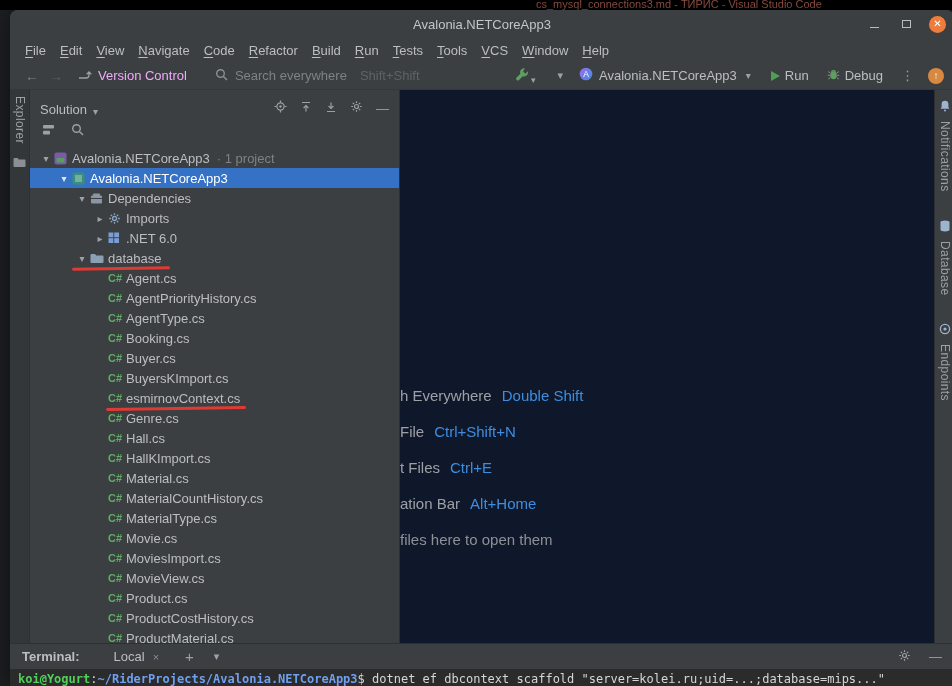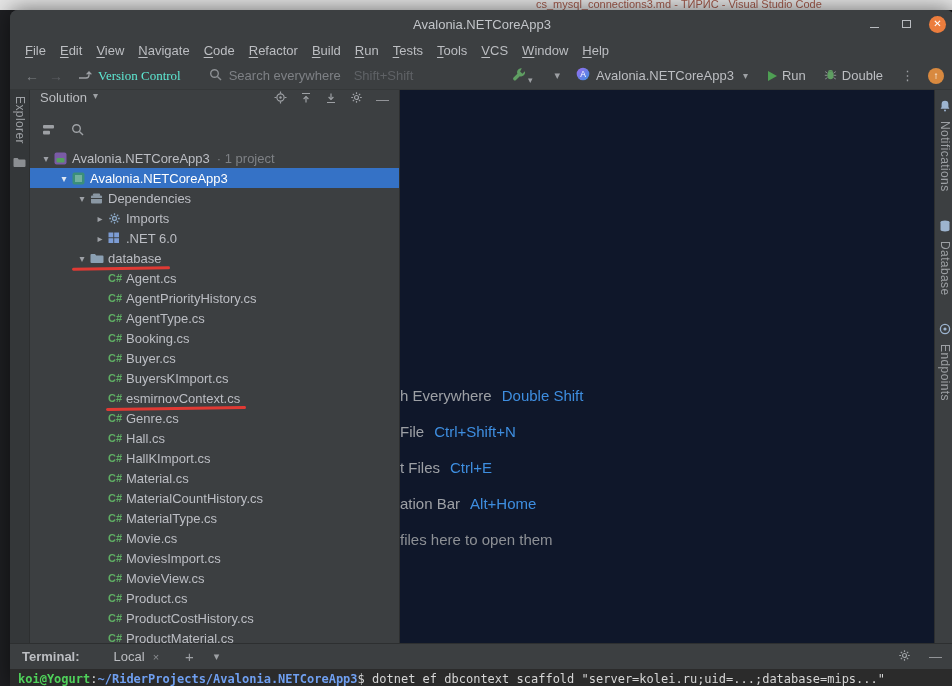--- a/index.html
+++ b/index.html
@@ -1,20 +1,20 @@
 <!DOCTYPE html>
 <html><head>
 <meta charset="utf-8">
 <style>
   * { margin:0; padding:0; box-sizing:border-box; }
   html,body { width:952px; height:686px; overflow:hidden; }
   body { background:#1e1f22; font-family:"Liberation Sans", sans-serif; position:relative; }
 
   
-  .behind-top { position:absolute; top:0; left:0; right:0; height:10px; background:#e5e5e5; overflow:hidden; }
+  .behind-top { position:absolute; top:0; left:0; right:0; height:10px; background:#000000; overflow:hidden; }
   .behind-top .t { position:absolute; left:536px; top:-2px; font-size:11px; color:#a2594a; white-space:nowrap; }
 
   
   .rider { position:absolute; left:10px; top:10px; width:944px; bottom:0;
            background:#3c3f41; border-radius:8px 8px 0 0; display:flex; flex-direction:column;
            box-shadow:0 0 22px rgba(0,0,0,.55); overflow:hidden; }
 
   .titlebar { height:28px; position:relative; display:flex; align-items:center; justify-content:center;
               background:#3c3f41; flex:0 0 auto; }
   .titlebar .title { font-size:13px; color:#c2c5c9; }
@@ -28,21 +28,21 @@
 
   .menubar { height:24px; display:flex; align-items:center; padding-left:8px; flex:0 0 auto; }
   .menu-item { font-size:13px; color:#bcbec2; padding:2px 7px; cursor:default; }
   .menu-item::first-letter { text-decoration:underline; text-underline-offset:2px; }
 
   .toolbar { height:28px; display:flex; align-items:center; padding:0 10px; flex:0 0 auto;
              border-bottom:1px solid #353839; }
   .nav-arrow { font-size:14px; color:#7e8185; padding:0 5px; }
   .nav-arrow.fwd { color:#5c5f63; }
   .vc-group { display:flex; align-items:center; gap:6px; margin-left:10px; }
-  .vc-label { font-size:13px; color:#5eead4;font-family:Liberation Serif, serif; }
+  .vc-label { font-size:13px; color:#f0abfc; }
   .search-group { display:flex; align-items:center; gap:7px; margin-left:28px; }
   .search-ph { font-size:13px; color:#7e8185; }
   .search-hint { font-size:13px; color:#5f6266; margin-left:6px; }
   .tb-right { display:flex; align-items:center; margin-left:auto; }
   .wrench-group { display:flex; align-items:flex-end; gap:2px; }
   .mini-caret { font-size:9px; color:#9da0a4; }
   .tb-caret { font-size:11px; color:#9da0a4; margin:0 16px 0 22px; }
   .runconf { display:flex; align-items:center; gap:6px; }
   .runconf-label { font-size:13px; color:#bcbec2; }
   .runconf-caret { font-size:10px; color:#9da0a4; margin-left:3px; }
@@ -58,21 +58,21 @@
 
   
   .left-stripe { width:20px; background:#343739; border-right:1px solid #2d2f30; flex:0 0 auto;
                  display:flex; flex-direction:column; align-items:center; padding-top:6px; }
   .vlabel { writing-mode:vertical-rl; font-size:12px; color:#9da0a4; letter-spacing:.4px; }
   .stripe-folder { margin-top:10px; }
 
   
   .solution-panel { width:370px; flex:0 0 auto; display:flex; flex-direction:column; background:#3c3f41;
                     border-right:1px solid #2d2f30; min-height:0; }
-  .panel-header { height:27px; flex:0 0 auto; display:flex; align-items:flex-start; padding:0 10px; }
+  .panel-header { height:27px; flex:0 0 auto; display:flex; align-items:flex-end; padding:0 10px; }
   .panel-title { font-size:13px; color:#bcbec2; }
   .panel-title-caret { font-size:10px; color:#9da0a4; margin-left:6px; }
   .ph-icons { margin-left:auto; display:flex; align-items:center; gap:13px; }
   .ph-dash { color:#9da0a4; font-size:13px; }
   .panel-toolbar { height:28px; flex:0 0 auto; display:flex; align-items:center; gap:16px; padding:0 12px; }
 
   .tree { flex:1 1 auto; overflow:hidden; padding-top:3px; position:relative; font-size:13px; }
   .tree-row { height:20px; display:flex; align-items:center; color:#bcbec4; white-space:nowrap; cursor:default; }
   .tree-row.selected { background:#3572c6; color:#ffffff; }
   .row-inner { display:inline-flex; align-items:center; position:relative; height:20px; }
@@ -215,21 +215,21 @@
               <g stroke="#8b8e92" stroke-width="1">
                 <line x1="3.4" y1="5" x2="1.2" y2="3.6"></line>
                 <line x1="3.2" y1="7.3" x2="0.8" y2="7.3"></line>
                 <line x1="3.4" y1="9.6" x2="1.2" y2="11"></line>
                 <line x1="9.6" y1="5" x2="11.8" y2="3.6"></line>
                 <line x1="9.8" y1="7.3" x2="12.2" y2="7.3"></line>
                 <line x1="9.6" y1="9.6" x2="11.8" y2="11"></line>
               </g>
             </svg>
         </span>
-        <span class="tb-text">Double</span>
+        <span class="tb-text">Debug</span>
       </div>
       <span class="kebab">⋮</span>
       <span class="update-badge">↑</span>
     </div>
   </div>
 
   <div class="main">
 
     <div class="left-stripe">
       <span class="vlabel">Explorer</span>

